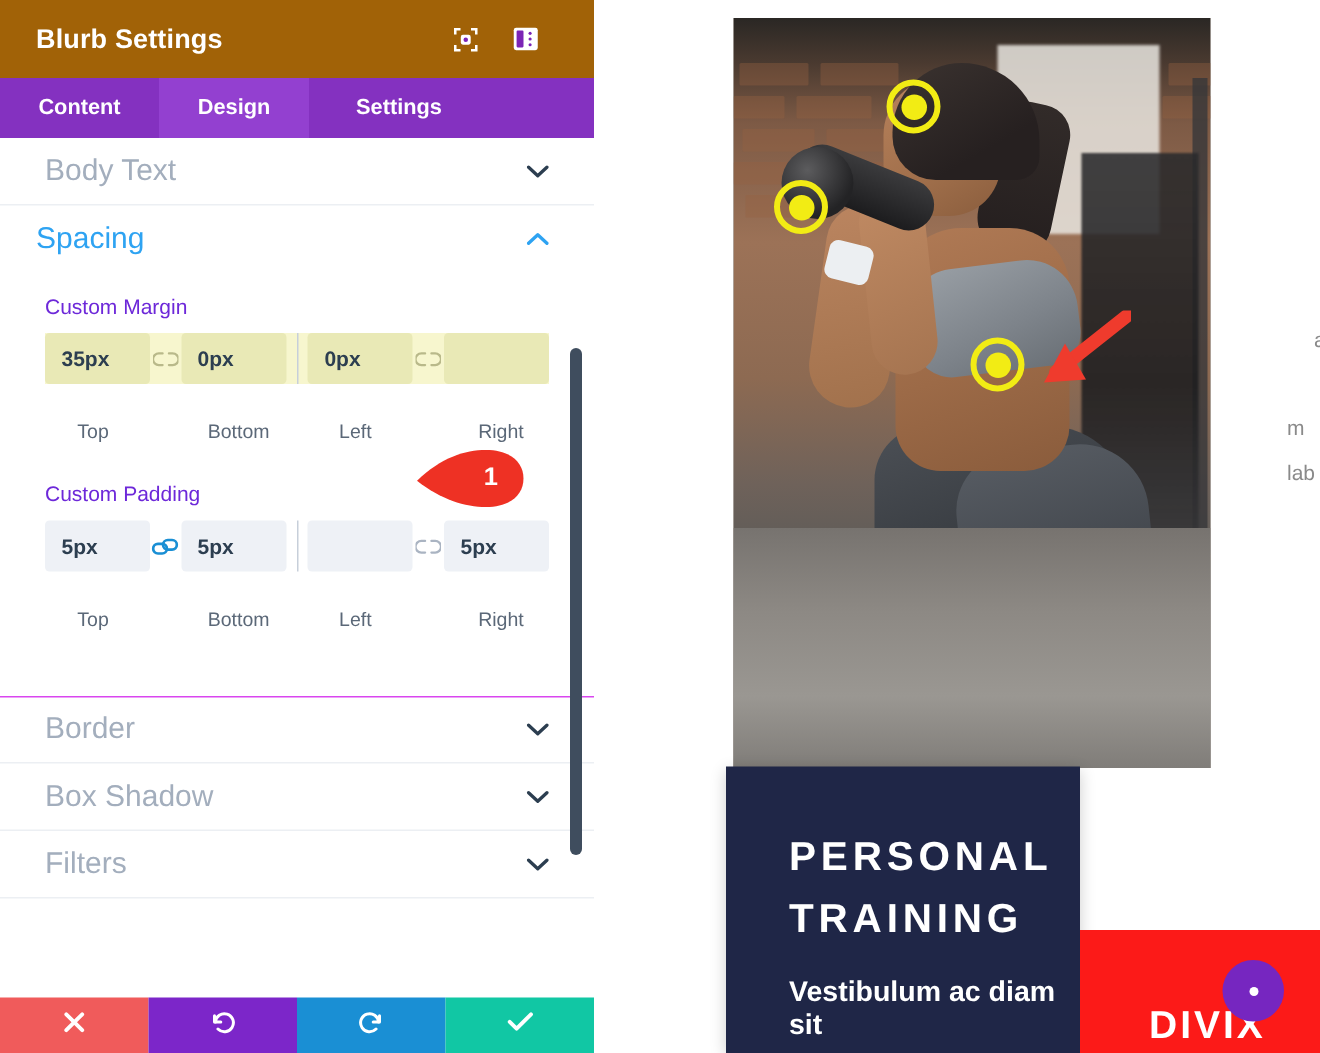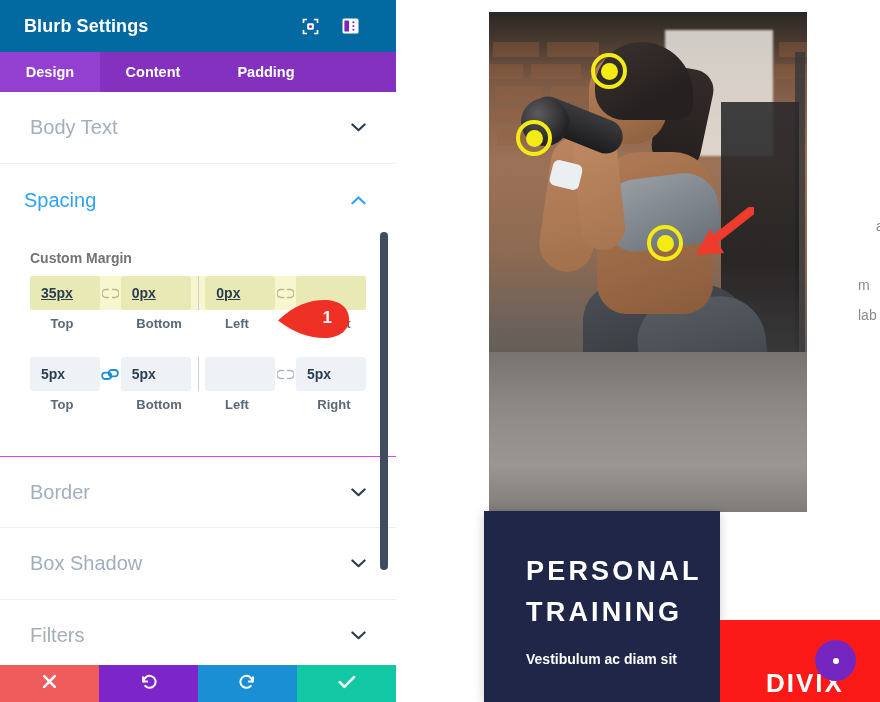--- a/index.html
+++ b/index.html
@@ -20,21 +20,21 @@
     width: 396px;
     height: 702px;
     background: #ffffff;
     box-shadow: 2px 0 6px rgba(0,0,0,0.10);
     overflow: hidden;
   }
 
   
   #panel-header {
     height: 52px;
-    background: #0369a1;
+    background: #a16207;
     display: flex;
     align-items: center;
     padding: 0 33px 0 24px;
   }
   #panel-title {
     color: #fff;
     font-size: 18px;
     font-weight: bold;
     flex: 1;
     letter-spacing: .1px;
@@ -69,43 +69,43 @@
   #panel-body {
     position: absolute;
     top: 92px; left: 0;
     width: 396px;
     height: 573px;
     background: #fff;
     overflow: hidden;
   }
 
   .section-head {
-    height: 72px;
+    height: 45px;
     display: flex;
     align-items: center;
     padding: 0 30px 0 30px;
     border-bottom: 1px solid #eceff3;
     cursor: pointer;
   }
   .section-title {
     flex: 1;
     font-size: 20px;
     color: #a3aebd;
     font-weight: normal;
   }
   .section-head.open .section-title { color: #2ea3f2; }
   .chev { color: #2c3e50; display: flex; align-items: center; }
   .section-head.open .chev { color: #2ea3f2; }
 
   
   #spacing-body { padding: 14px 30px 22px 30px; }
   .field-label {
     font-size: 14px;
-    color: #737373;
-    font-weight: bold;
+    color: #6d28d9;
+    font-weight: normal;
     margin-bottom: 10px;
   }
   .range-row {
     display: flex;
     align-items: center;
     height: 34px;
   }
   .range-row.highlight { background: #f7f6ce; }
   .ri-wrap { width: 70px; height: 34px; position: relative; }
   .ri {
@@ -113,38 +113,37 @@
     border: none;
     border-radius: 3px;
     background: #eef1f6;
     font-family: "Liberation Sans", sans-serif;
     font-size: 14px;
     color: #2c3e50;
     font-weight: bold;
     padding-left: 11px;
     outline: none;
   }
-  .range-row.highlight .ri { background: #e9e9b6; text-decoration: underline; }
+  .range-row.highlight .ri { background: #e9e9b6; }
   .link-icon {
     width: 36px;
     display: flex;
     align-items: center;
     justify-content: center;
     cursor: pointer;
   }
   .divider-v {
     width: 1px;
     height: 34px;
     background: #c7cfda;
     margin: 0 7px;
   }
   .labels-row {
     display: flex;
-    margin-top: 6px;
-    font-weight: bold;
+    margin-top: 24px;
   }
   .lbl {
     width: 70px;
     text-align: center;
     font-size: 13px;
     color: #5b6878;
   }
   .lbl-sp { width: 36px; }
   .lbl-div { width: 15px; }
 
@@ -373,21 +372,21 @@
   }
   #card-title {
     color: #ffffff;
     font-size: 27px;
     font-weight: bold;
     letter-spacing: 3.2px;
     line-height: 1.52;
   }
   #card-sub {
     color: #ffffff;
-    font-size: 14px;
+    font-size: 19px;
     margin-top: 18px;
     font-weight: bold;
   }
 
   
   #red-card {
     position: absolute;
     left: 324px; top: 620px;
     width: 160px; height: 82px;
     background: #fc1a18;
@@ -448,23 +447,23 @@
         <rect x="0.5" y="0.5" width="16" height="15" rx="1.6" fill="#fff"></rect>
         <rect x="2.4" y="2.4" width="4.6" height="11.2" rx="0.7" fill="#7b24b5"></rect>
         <circle cx="11.4" cy="4.2" r="1.05" fill="#7b24b5"></circle>
         <circle cx="11.4" cy="8" r="1.05" fill="#7b24b5"></circle>
         <circle cx="11.4" cy="11.8" r="1.05" fill="#7b24b5"></circle>
       </svg>
     </div>
   </div>
 
   <div id="panel-tabs">
+    <div class="tab" style="width:106px">Content</div>
     <div class="tab active" style="width:100px">Design</div>
-    <div class="tab" style="width:106px">Content</div>
-    <div class="tab" style="width:120px">Padding</div>
+    <div class="tab" style="width:120px">Settings</div>
   </div>
 
   <div id="panel-body">
 
     <div class="section-head">
       <div class="section-title">Body Text</div>
       <span class="chev">
         <svg width="15" height="9" viewBox="0 0 15 9" fill="none" stroke="currentColor" stroke-width="2.2" stroke-linecap="round" stroke-linejoin="round">
             <path d="M1.4 1.5L7.5 7.2l6.1-5.7"></path>
           </svg>
@@ -516,20 +515,21 @@
         <div class="lbl-sp"></div>
         <div class="lbl">Bottom</div>
         <div class="lbl-div"></div>
         <div class="lbl">Left</div>
         <div class="lbl-sp"></div>
         <div class="lbl">Right</div>
       </div>
 
       <div class="spacer-block"></div>
 
+      <div class="field-label">Custom Padding</div>
       <div class="range-row">
         <div class="ri-wrap">
           <input class="ri" value="5px" style="">
         </div>
         <div class="link-icon">
           <svg width="18" height="13" viewBox="0 0 18 13" fill="none" stroke="#1a8fd4" stroke-width="1.8" stroke-linecap="round">
             <rect x="1.1" y="4.6" width="9.2" height="6.4" rx="3.2"></rect>
             <rect x="7.7" y="2.0" width="9.2" height="6.4" rx="3.2"></rect>
           </svg>
         </div>

